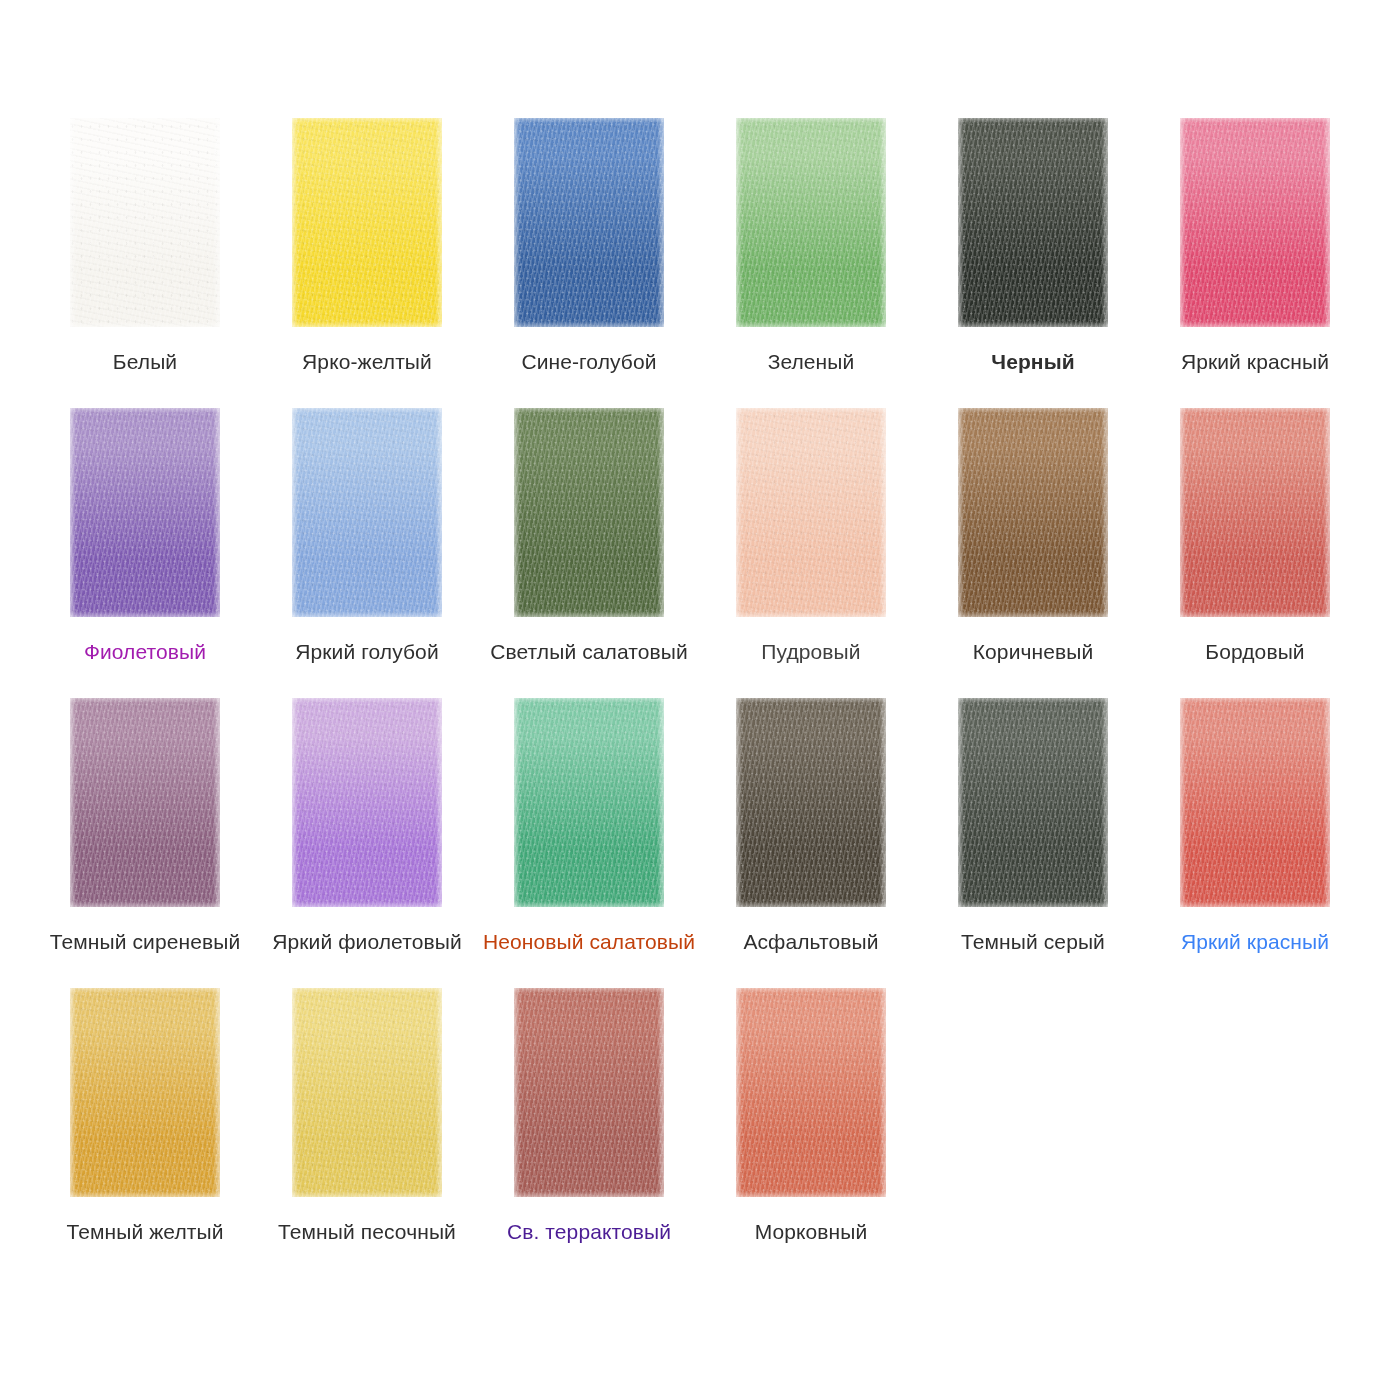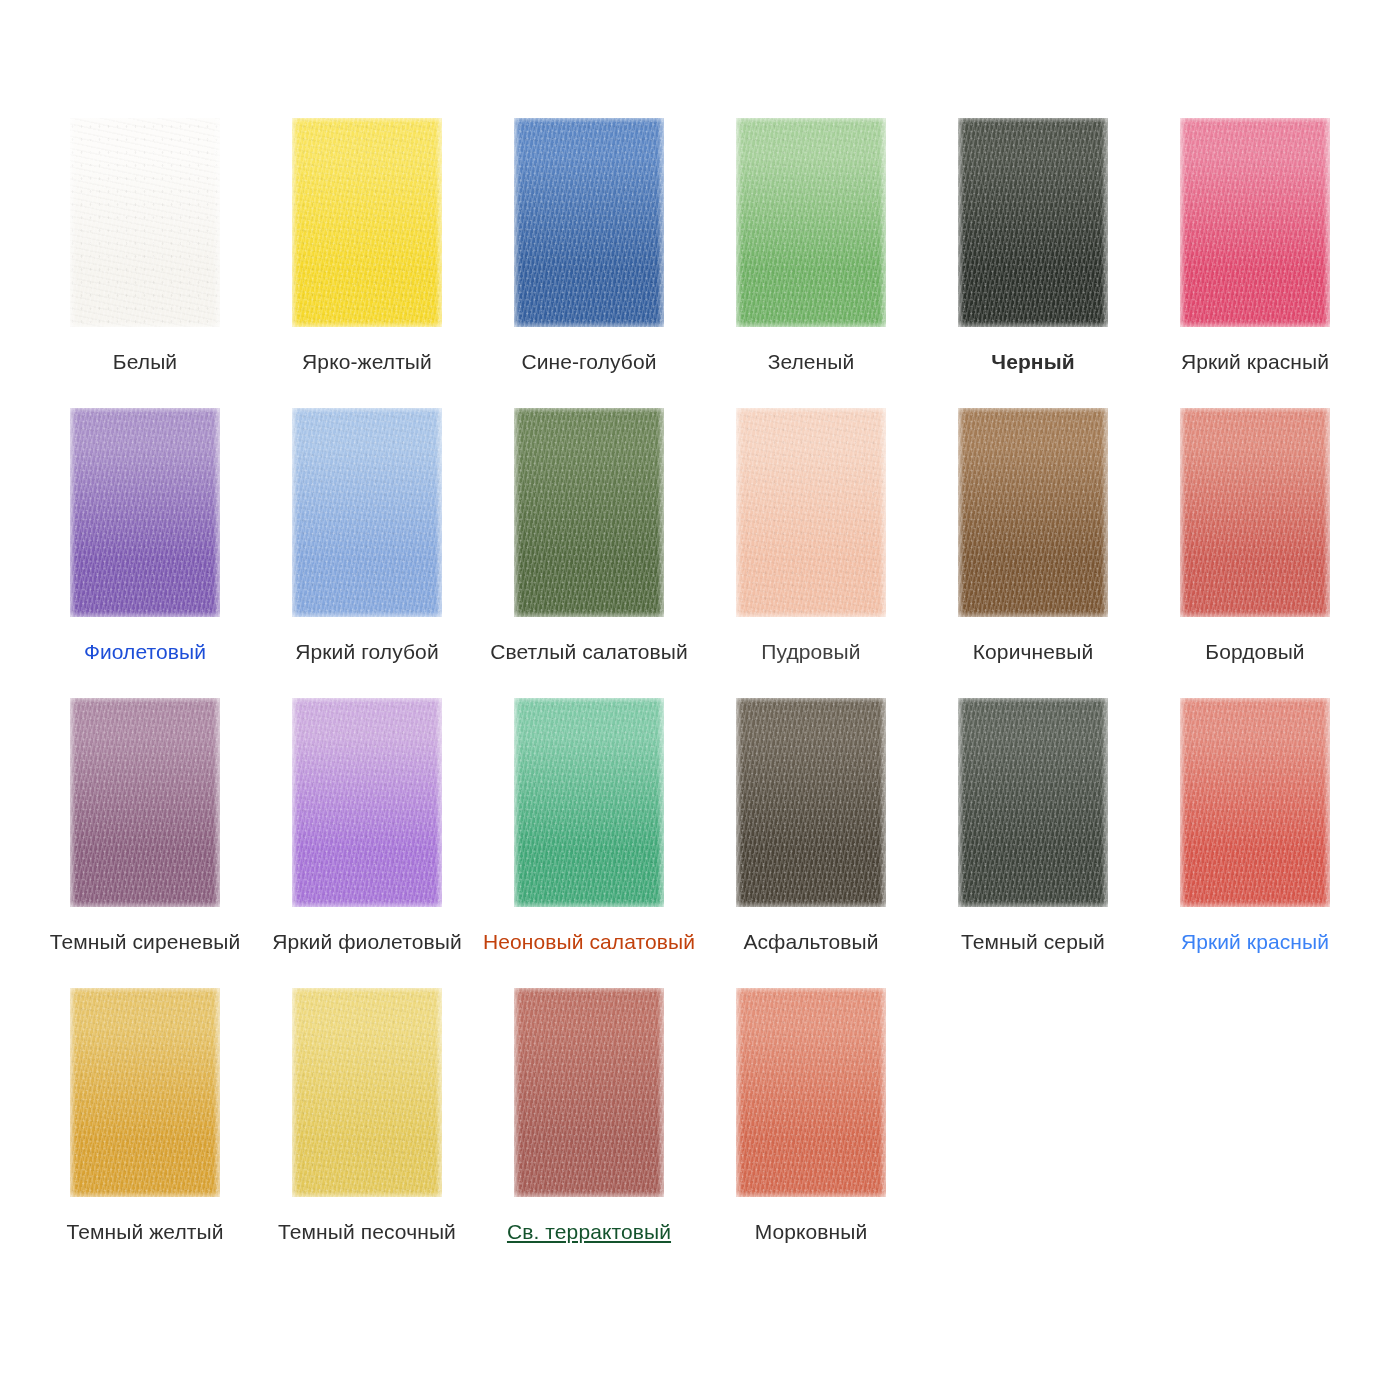--- a/index.html
+++ b/index.html
@@ -171,21 +171,21 @@
     <div class="swatch-label" style="color: rgb(47, 47, 47);">Яркий красный</div>
   </div>
 
   <div class="swatch-cell">
     <div class="swatch-chip">
       <div class="pigment" style="background: linear-gradient(rgb(168, 143, 200) 0%, rgb(168, 143, 200) 18%, rgb(126, 91, 178) 72%, rgb(126, 91, 178) 100%);"></div>
       <div class="grain"></div>
       <div class="speckle"></div>
       <div class="edges"></div>
     </div>
-    <div class="swatch-label" style="color: #1d4ed8; text-align: right;">Фиолетовый</div>
+    <div class="swatch-label" style="color: #a21caf; text-align: right;">Фиолетовый</div>
   </div>
 
   <div class="swatch-cell">
     <div class="swatch-chip">
       <div class="pigment" style="background: linear-gradient(rgb(168, 196, 232) 0%, rgb(168, 196, 232) 18%, rgb(133, 167, 221) 72%, rgb(133, 167, 221) 100%);"></div>
       <div class="grain"></div>
       <div class="speckle"></div>
       <div class="edges"></div>
     </div>
     <div class="swatch-label" style="color: rgb(47, 47, 47);">Яркий голубой</div>
@@ -312,21 +312,21 @@
     <div class="swatch-label" style="color: rgb(47, 47, 47);">Темный песочный</div>
   </div>
 
   <div class="swatch-cell">
     <div class="swatch-chip">
       <div class="pigment" style="background: linear-gradient(rgb(188, 111, 99) 0%, rgb(188, 111, 99) 18%, rgb(165, 92, 85) 72%, rgb(165, 92, 85) 100%);"></div>
       <div class="grain"></div>
       <div class="speckle"></div>
       <div class="edges"></div>
     </div>
-    <div class="swatch-label" style="color: #14532d; text-decoration: underline;">Св. террактовый</div>
+    <div class="swatch-label" style="color: #4c1d95;">Св. террактовый</div>
   </div>
 
   <div class="swatch-cell">
     <div class="swatch-chip">
       <div class="pigment" style="background: linear-gradient(rgb(227, 144, 121) 0%, rgb(227, 144, 121) 18%, rgb(212, 105, 79) 72%, rgb(212, 105, 79) 100%);"></div>
       <div class="grain"></div>
       <div class="speckle"></div>
       <div class="edges"></div>
     </div>
     <div class="swatch-label" style="color: rgb(47, 47, 47);">Морковный</div>

